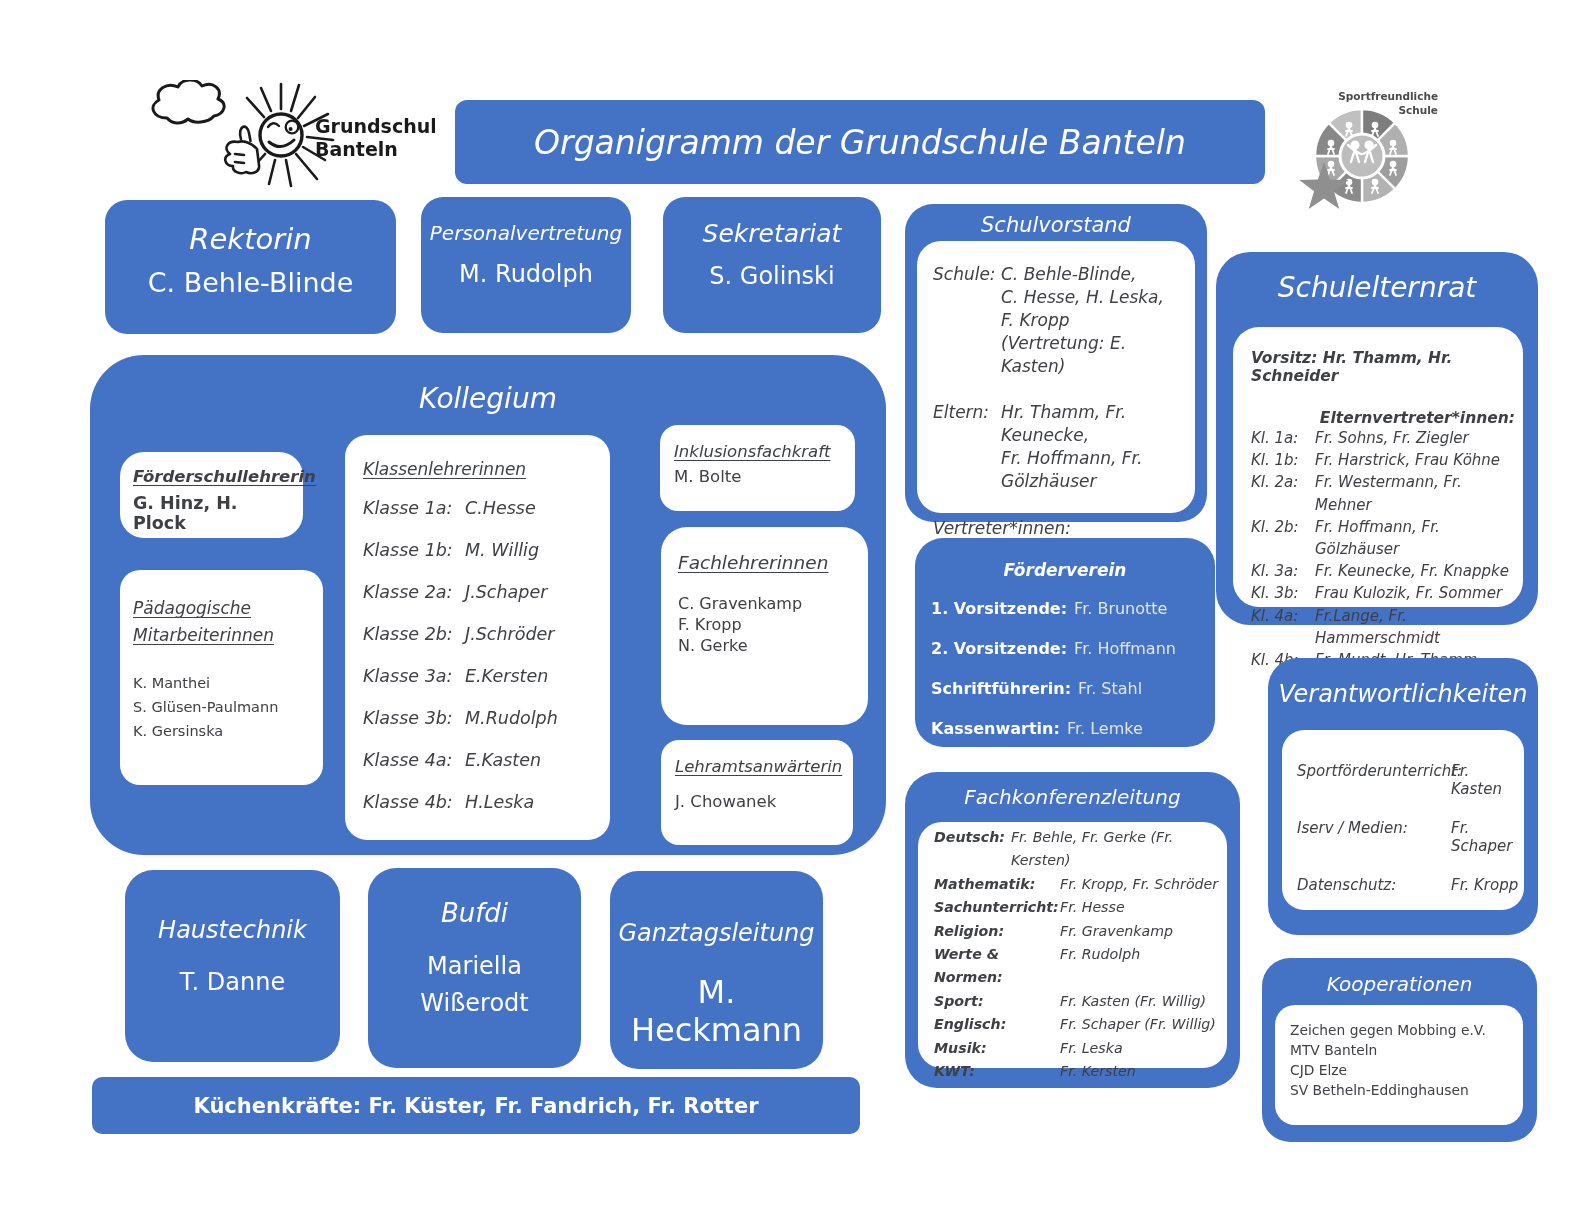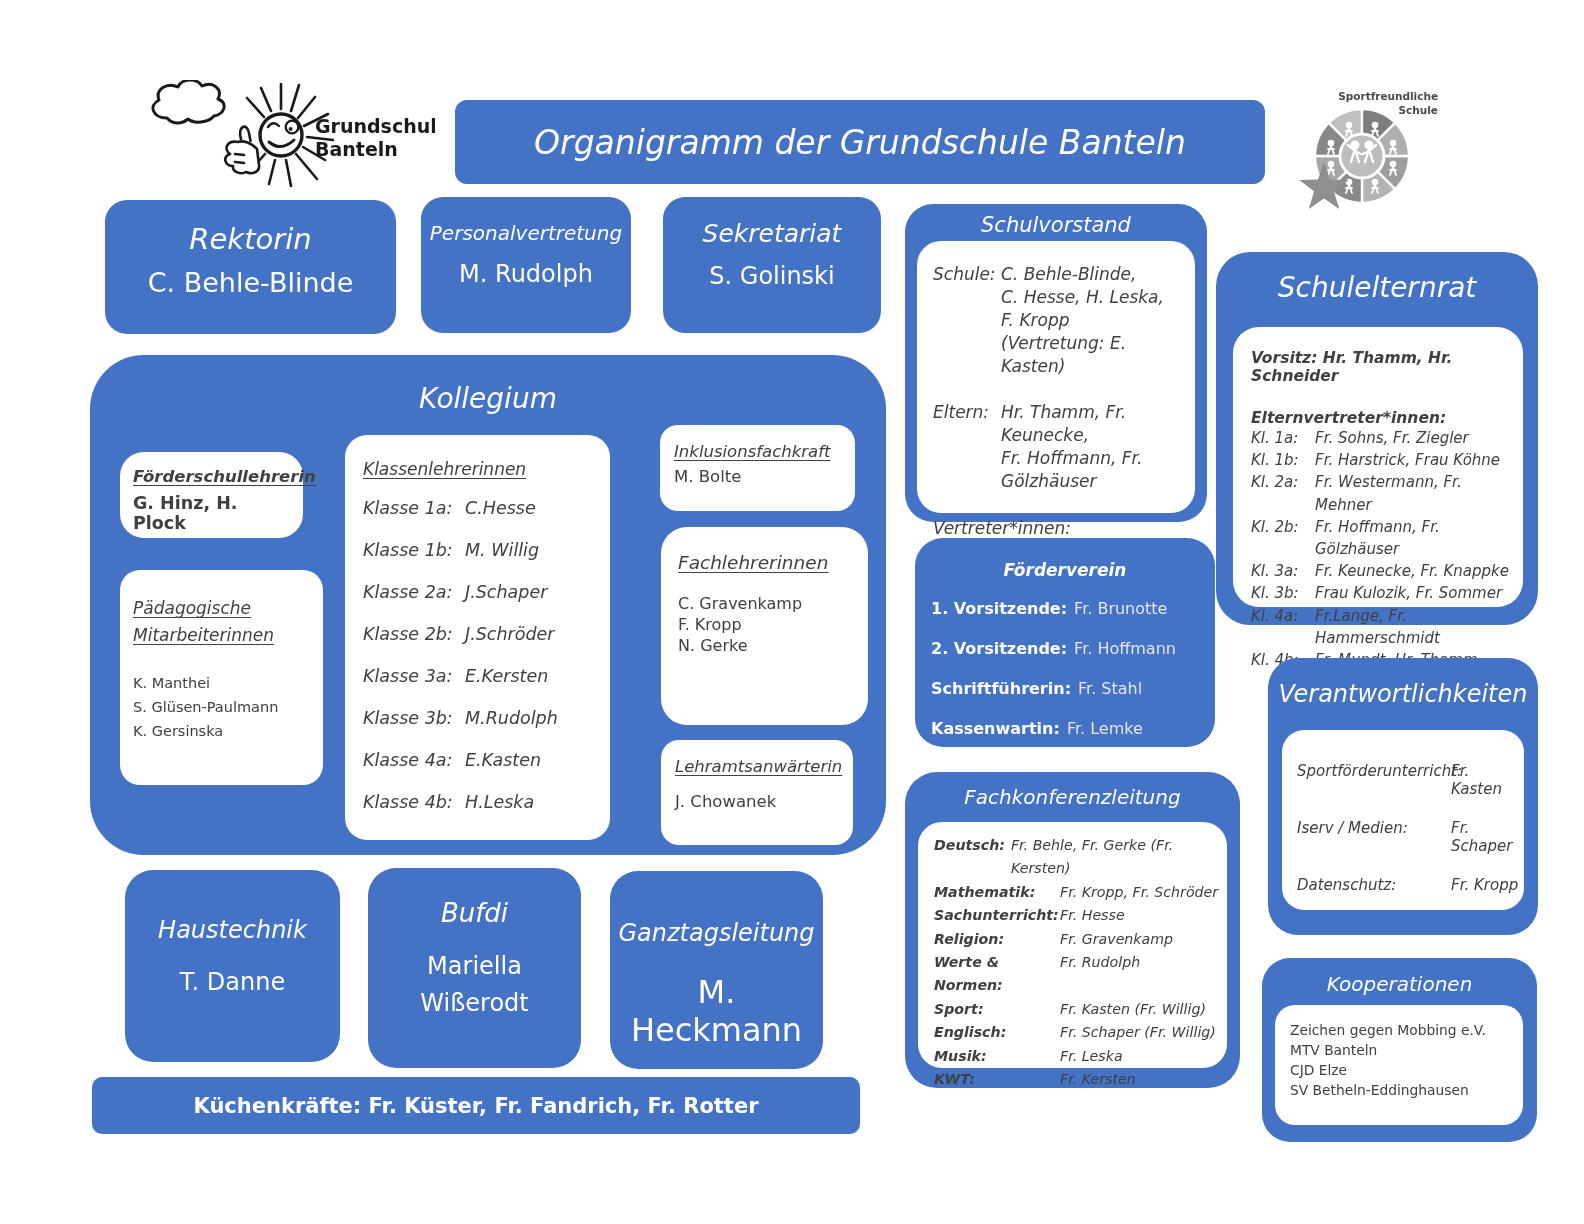--- a/index.html
+++ b/index.html
@@ -32,21 +32,21 @@
             font-style:italic;font-size:17px;line-height:23px;padding:22px 12px 0 16px;box-sizing:border-box;}
   .sv-row{display:flex;}
   .sv-label{width:68px;flex-shrink:0;}
   .sv-footer{margin-top:24px;}
   
   #box-schulelternrat{left:1216px;top:252px;width:322px;height:373px;border-radius:34px;}
   #box-schulelternrat .btitle{font-size:28px;margin-top:19px;}
   #ser-panel{left:17px;top:75px;right:15px;bottom:18px;border-radius:26px;
              font-style:italic;font-size:15px;padding:22px 8px 0 18px;box-sizing:border-box;}
   .ser-vorsitz{font-weight:bold;font-size:15.5px;}
-  .ser-heading{font-weight:bold;font-size:15.5px;margin-top:24px;}
+  .ser-heading{font-weight:bold;font-size:15.5px;margin-top:24px;text-align:right;}
   .ser-row{display:flex;line-height:22.2px;}
   .ser-kl{width:64px;flex-shrink:0;}
   
   #box-kollegium{left:90px;top:355px;width:796px;height:500px;border-radius:54px;}
   #box-kollegium .btitle{font-size:28px;margin-top:27px;}
   #wb-foerder{left:30px;top:97px;width:183px;height:86px;border-radius:24px;padding:15px 8px 0 13px;box-sizing:border-box;font-weight:bold;}
   #wb-foerder .wb-head{font-size:16.5px;}
   #wb-foerder .wb-name{font-size:17.5px;margin-top:7px;}
   #wb-paed{left:30px;top:215px;width:203px;height:215px;border-radius:20px;padding:25px 14px 0 13px;box-sizing:border-box;}
   #wb-paed .wb-head{font-size:17px;line-height:27px;}
@@ -69,21 +69,21 @@
   #box-foerderverein{left:915px;top:538px;width:300px;height:209px;border-radius:28px;}
   #box-foerderverein .btitle{font-size:17px;font-weight:bold;margin-top:22px;}
   .fv-rows{margin:19px 0 0 16px;}
   .fv-row{display:flex;gap:7px;font-size:16px;margin-bottom:21px;}
   .fv-label{font-weight:bold;color:#ffffff;}
   .fv-value{color:#e5e5e5;}
   
   #box-fachkonf{left:905px;top:772px;width:335px;height:316px;border-radius:32px;}
   #box-fachkonf .btitle{font-size:20px;margin-top:13px;}
   #fk-panel{left:13px;top:50px;right:13px;bottom:20px;border-radius:24px;
-            font-style:italic;font-size:14.2px;padding:12px 6px 0 16px;box-sizing:border-box;}
+            font-style:italic;font-size:14.2px;padding:4px 6px 0 16px;box-sizing:border-box;}
   .fk-row{display:flex;line-height:23.4px;}
   .fk-label{font-weight:bold;width:126px;flex-shrink:0;}
   .fk-row.inline .fk-label{width:auto;margin-right:6px;}
   
   #box-verantwort{left:1268px;top:658px;width:270px;height:277px;border-radius:30px;}
   #box-verantwort .btitle{font-size:24px;margin-top:22px;}
   #vw-panel{left:14px;top:72px;right:14px;bottom:25px;border-radius:22px;
             font-style:italic;font-size:15px;padding:32px 4px 0 15px;box-sizing:border-box;}
   .vw-row{display:flex;margin-bottom:21px;}
   .vw-label{width:154px;flex-shrink:0;}

